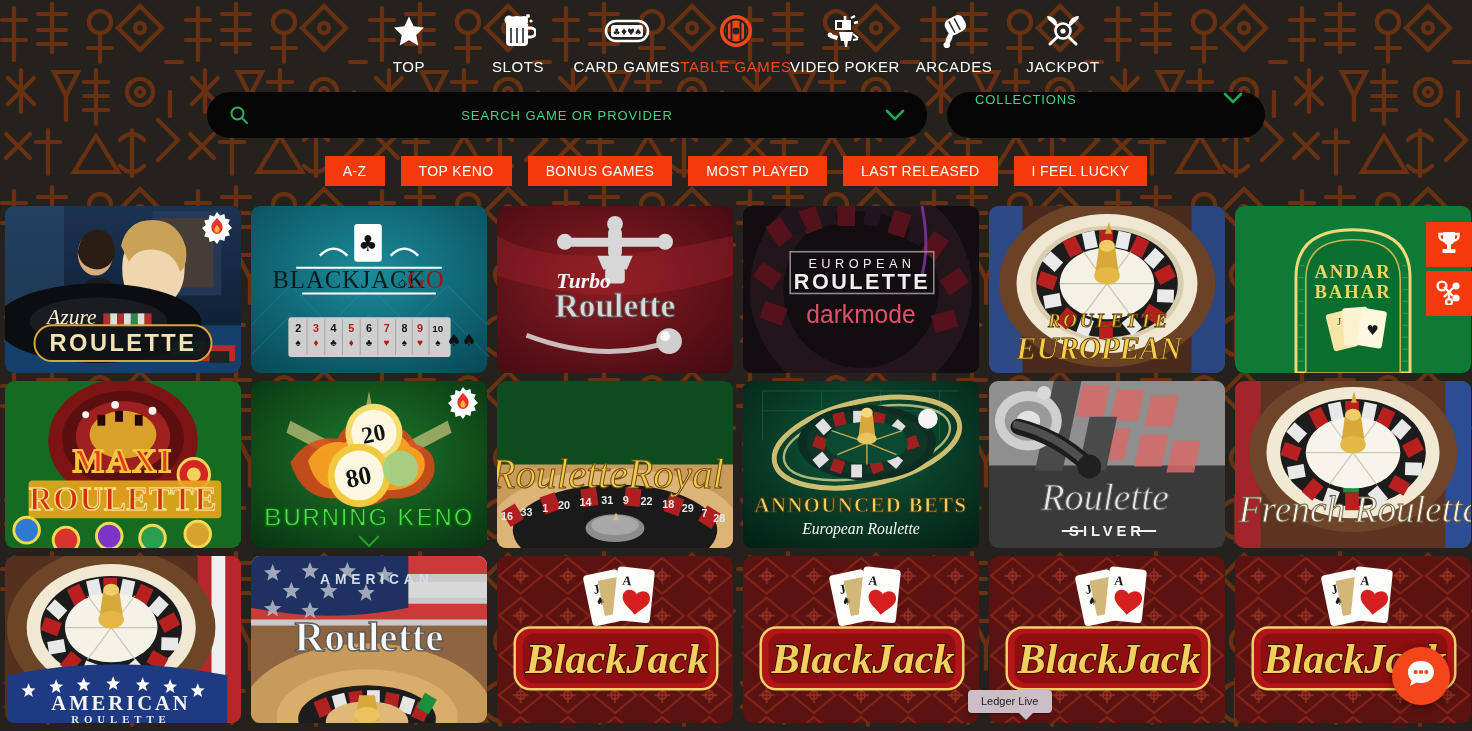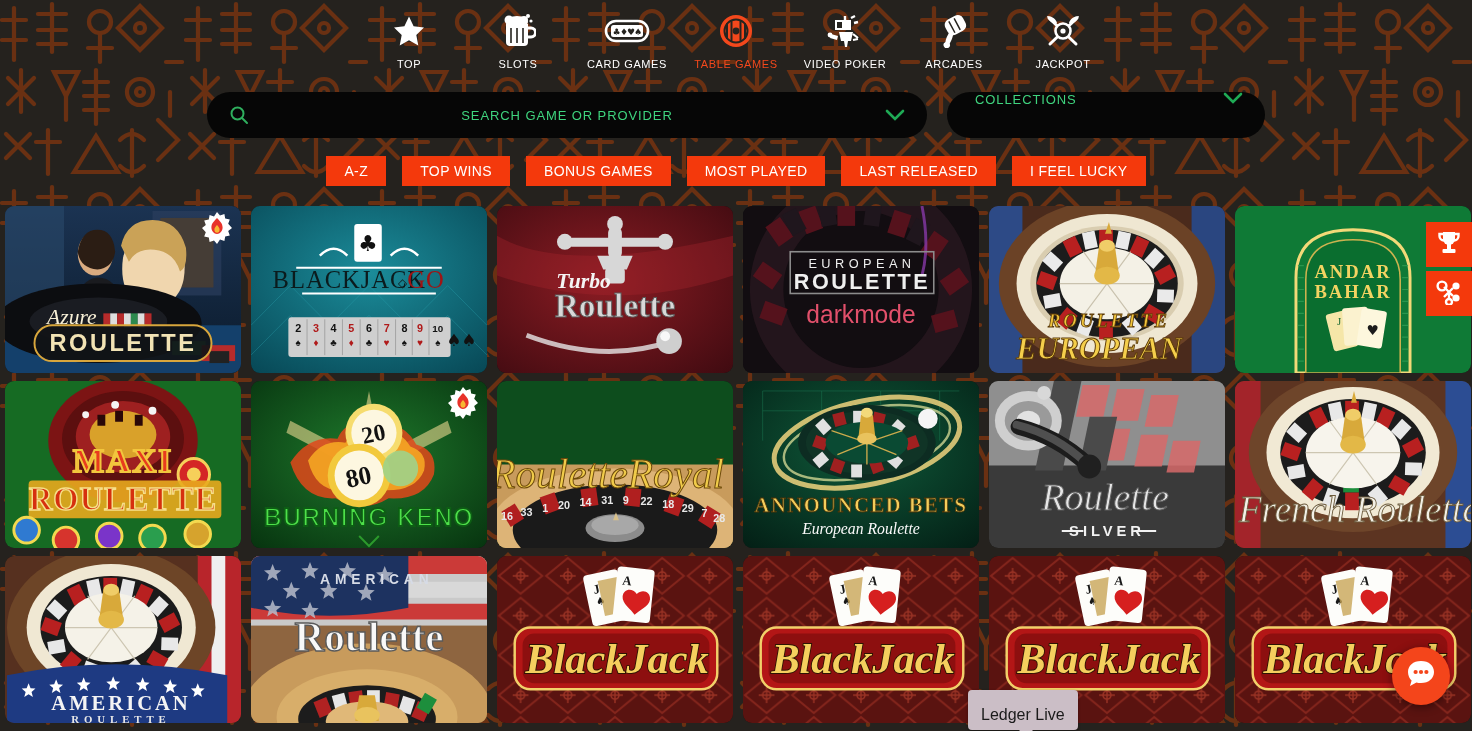--- a/index.html
+++ b/index.html
@@ -30,21 +30,21 @@
   }
   .nav-item {
     width: 109px;
     display: flex; flex-direction: column; align-items: center; gap: 8px;
     cursor: pointer;
     user-select: none;
   }
   .nav-icon { height: 38px; display:flex; align-items:center; justify-content:center; }
   .nav-icon svg { display:block; }
   .nav-label {
-    font-size: 11px; letter-spacing: .6px; color: #ffffff;
+    font-size: 15px; letter-spacing: .6px; color: #ffffff;
     font-family: "Liberation Sans", sans-serif;
     white-space: nowrap;
   }
   .nav-item.active .nav-label { color: #f4481c; text-align: right; }
 
   
   .searchrow {
     position: relative; z-index: 3;
     display: flex; justify-content: center; align-items: center; gap: 20px;
     margin-top: 4px;
@@ -129,22 +129,22 @@
     width: 46px; height: 45px; background: #f4390c;
     display:flex; align-items:center; justify-content:center;
     cursor: pointer; border: none;
   }
 
   
   .tooltip {
     position: absolute; left: 968px; top: 690px; z-index: 9;
     background: #cbbec6;
     color: #1b1b1b;
-    font-size: 16px;
-    padding: 16px 13px 6px;
+    font-size: 11px;
+    padding: 5px 13px 6px;
     border-radius: 4px;
     white-space: nowrap;
     box-shadow: 0 1px 3px rgba(0,0,0,.4);
   }
   .tooltip::after{
     content:""; position:absolute; left: 50px; bottom:-7px;
     border-left: 8px solid transparent; border-right: 8px solid transparent;
     border-top: 8px solid #cbbec6;
   }
 
@@ -324,21 +324,21 @@
       <span class="chev">
         <svg width="20" height="13" viewBox="0 0 20 13">
             <path d="M2 2l8 8 8-8" fill="none" stroke="#1faa55" stroke-width="2.6" stroke-linecap="round"></path>
           </svg>
       </span>
     </div>
   </div>
 
   <div class="filters">
     <button class="chip">A-Z</button>
-    <button class="chip">TOP WINS</button>
+    <button class="chip">TOP KENO</button>
     <button class="chip">BONUS GAMES</button>
     <button class="chip">MOST PLAYED</button>
     <button class="chip">LAST RELEASED</button>
     <button class="chip">I FEEL LUCKY</button>
   </div>
 
   <div class="grid">
 
     <div class="cell">
       <div class="tile">

